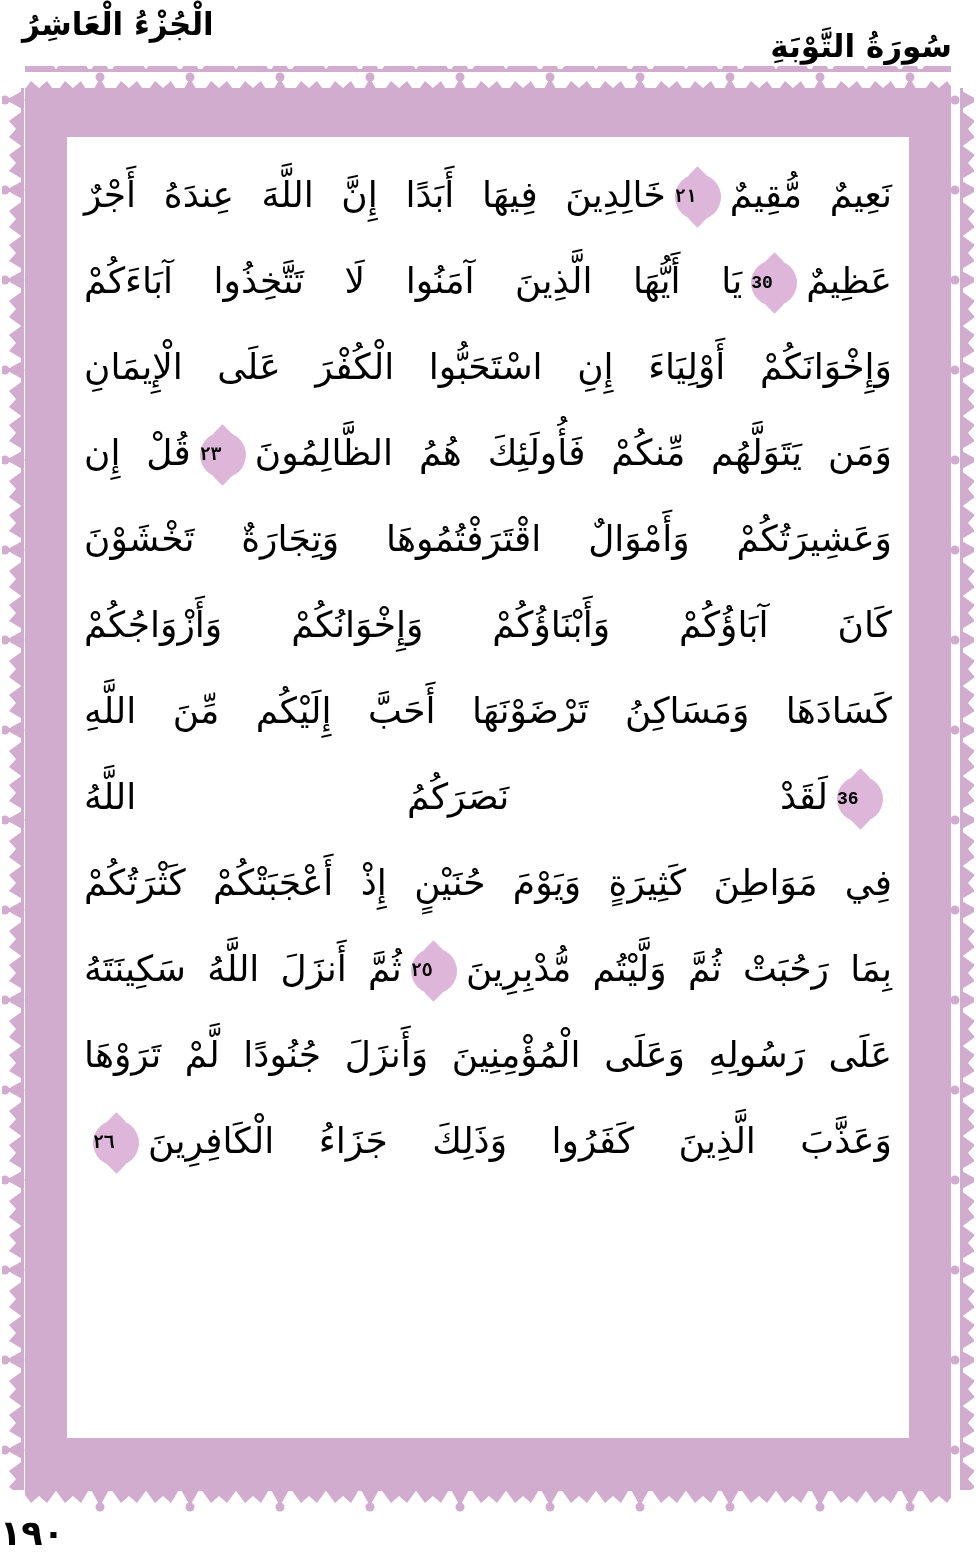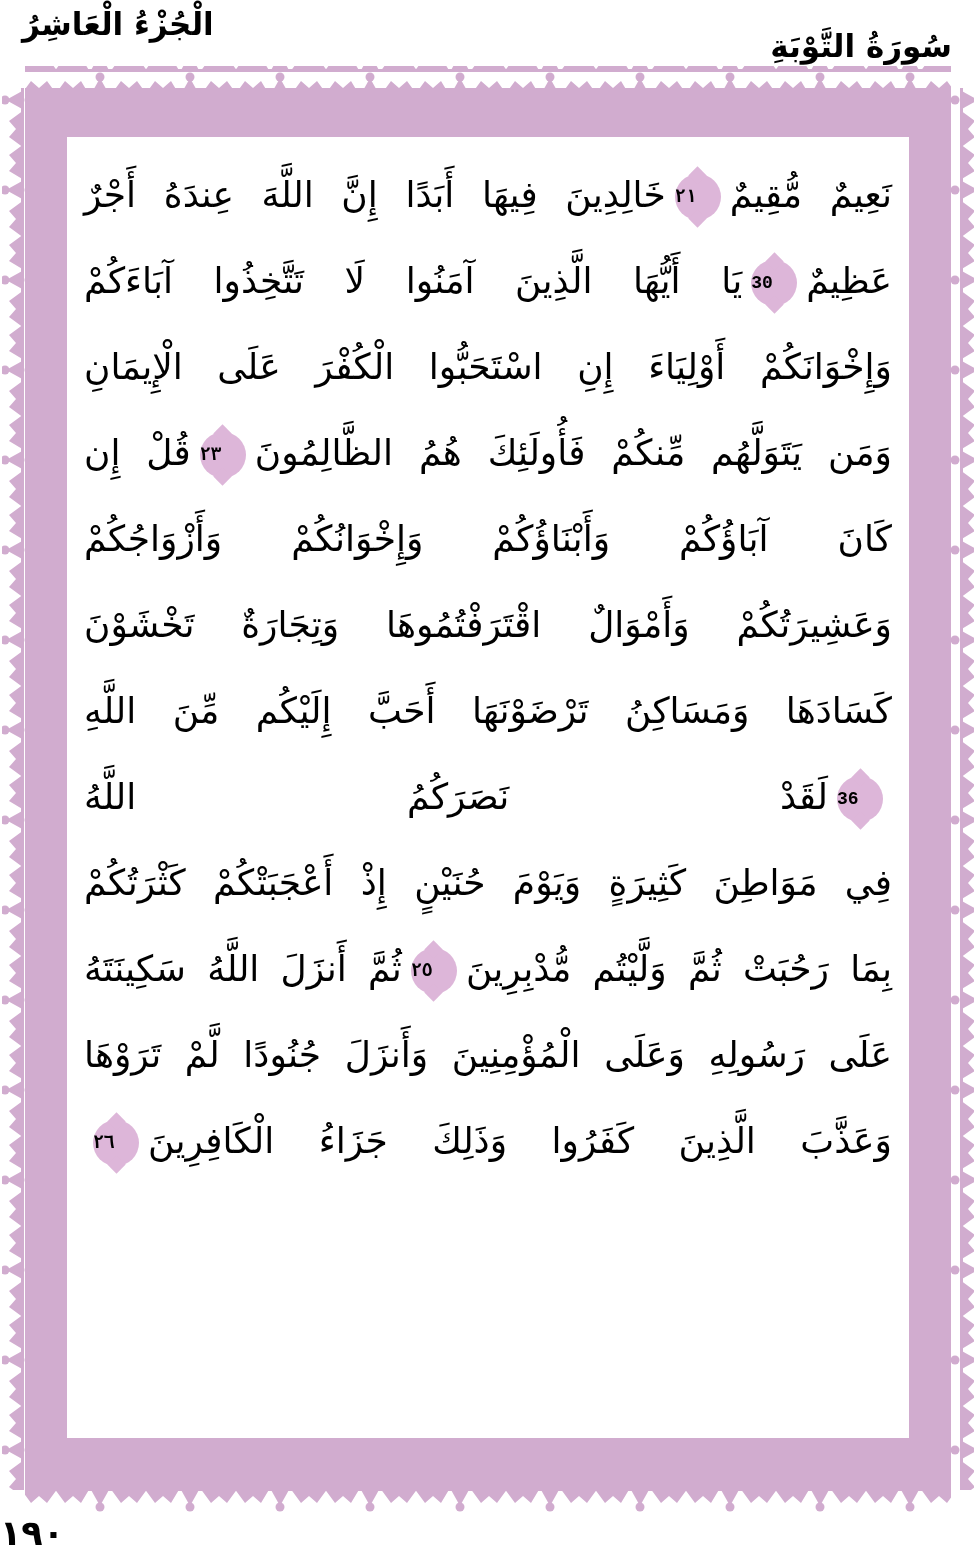--- a/index.html
+++ b/index.html
@@ -144,22 +144,22 @@
     <div class="qline"><span class="txt">نَعِيمٌ مُّقِيمٌ</span><span class="ayah-marker">
         <span class="ayah-num">٢١</span>
       </span><span class="txt">خَالِدِينَ فِيهَا أَبَدًا إِنَّ اللَّهَ عِندَهُ أَجْرٌ</span></div>
     <div class="qline"><span class="txt">عَظِيمٌ</span><span class="ayah-marker">
         <span class="ayah-num">30</span>
       </span><span class="txt">يَا أَيُّهَا الَّذِينَ آمَنُوا لَا تَتَّخِذُوا آبَاءَكُمْ</span></div>
     <div class="qline"><span class="txt">وَإِخْوَانَكُمْ أَوْلِيَاءَ إِنِ اسْتَحَبُّوا الْكُفْرَ عَلَى الْإِيمَانِ</span></div>
     <div class="qline"><span class="txt">وَمَن يَتَوَلَّهُم مِّنكُمْ فَأُولَئِكَ هُمُ الظَّالِمُونَ</span><span class="ayah-marker">
         <span class="ayah-num">٢٣</span>
       </span><span class="txt">قُلْ إِن</span></div>
+    <div class="qline"><span class="txt">وَعَشِيرَتُكُمْ وَأَمْوَالٌ اقْتَرَفْتُمُوهَا وَتِجَارَةٌ تَخْشَوْنَ</span></div>
     <div class="qline"><span class="txt">كَانَ آبَاؤُكُمْ وَأَبْنَاؤُكُمْ وَإِخْوَانُكُمْ وَأَزْوَاجُكُمْ</span></div>
-    <div class="qline"><span class="txt">وَعَشِيرَتُكُمْ وَأَمْوَالٌ اقْتَرَفْتُمُوهَا وَتِجَارَةٌ تَخْشَوْنَ</span></div>
     <div class="qline"><span class="txt">كَسَادَهَا وَمَسَاكِنُ تَرْضَوْنَهَا أَحَبَّ إِلَيْكُم مِّنَ اللَّهِ</span></div>
     <div class="qline"><span class="ayah-marker">
         <span class="ayah-num">36</span>
       </span><span class="txt">لَقَدْ نَصَرَكُمُ اللَّهُ</span></div>
     <div class="qline"><span class="txt">فِي مَوَاطِنَ كَثِيرَةٍ وَيَوْمَ حُنَيْنٍ إِذْ أَعْجَبَتْكُمْ كَثْرَتُكُمْ</span></div>
     <div class="qline"><span class="txt">بِمَا رَحُبَتْ ثُمَّ وَلَّيْتُم مُّدْبِرِينَ</span><span class="ayah-marker">
         <span class="ayah-num">٢٥</span>
       </span><span class="txt">ثُمَّ أَنزَلَ اللَّهُ سَكِينَتَهُ</span></div>
     <div class="qline"><span class="txt">عَلَى رَسُولِهِ وَعَلَى الْمُؤْمِنِينَ وَأَنزَلَ جُنُودًا لَّمْ تَرَوْهَا</span></div>
     <div class="qline"><span class="txt">وَعَذَّبَ الَّذِينَ كَفَرُوا وَذَلِكَ جَزَاءُ الْكَافِرِينَ</span><span class="ayah-marker">

